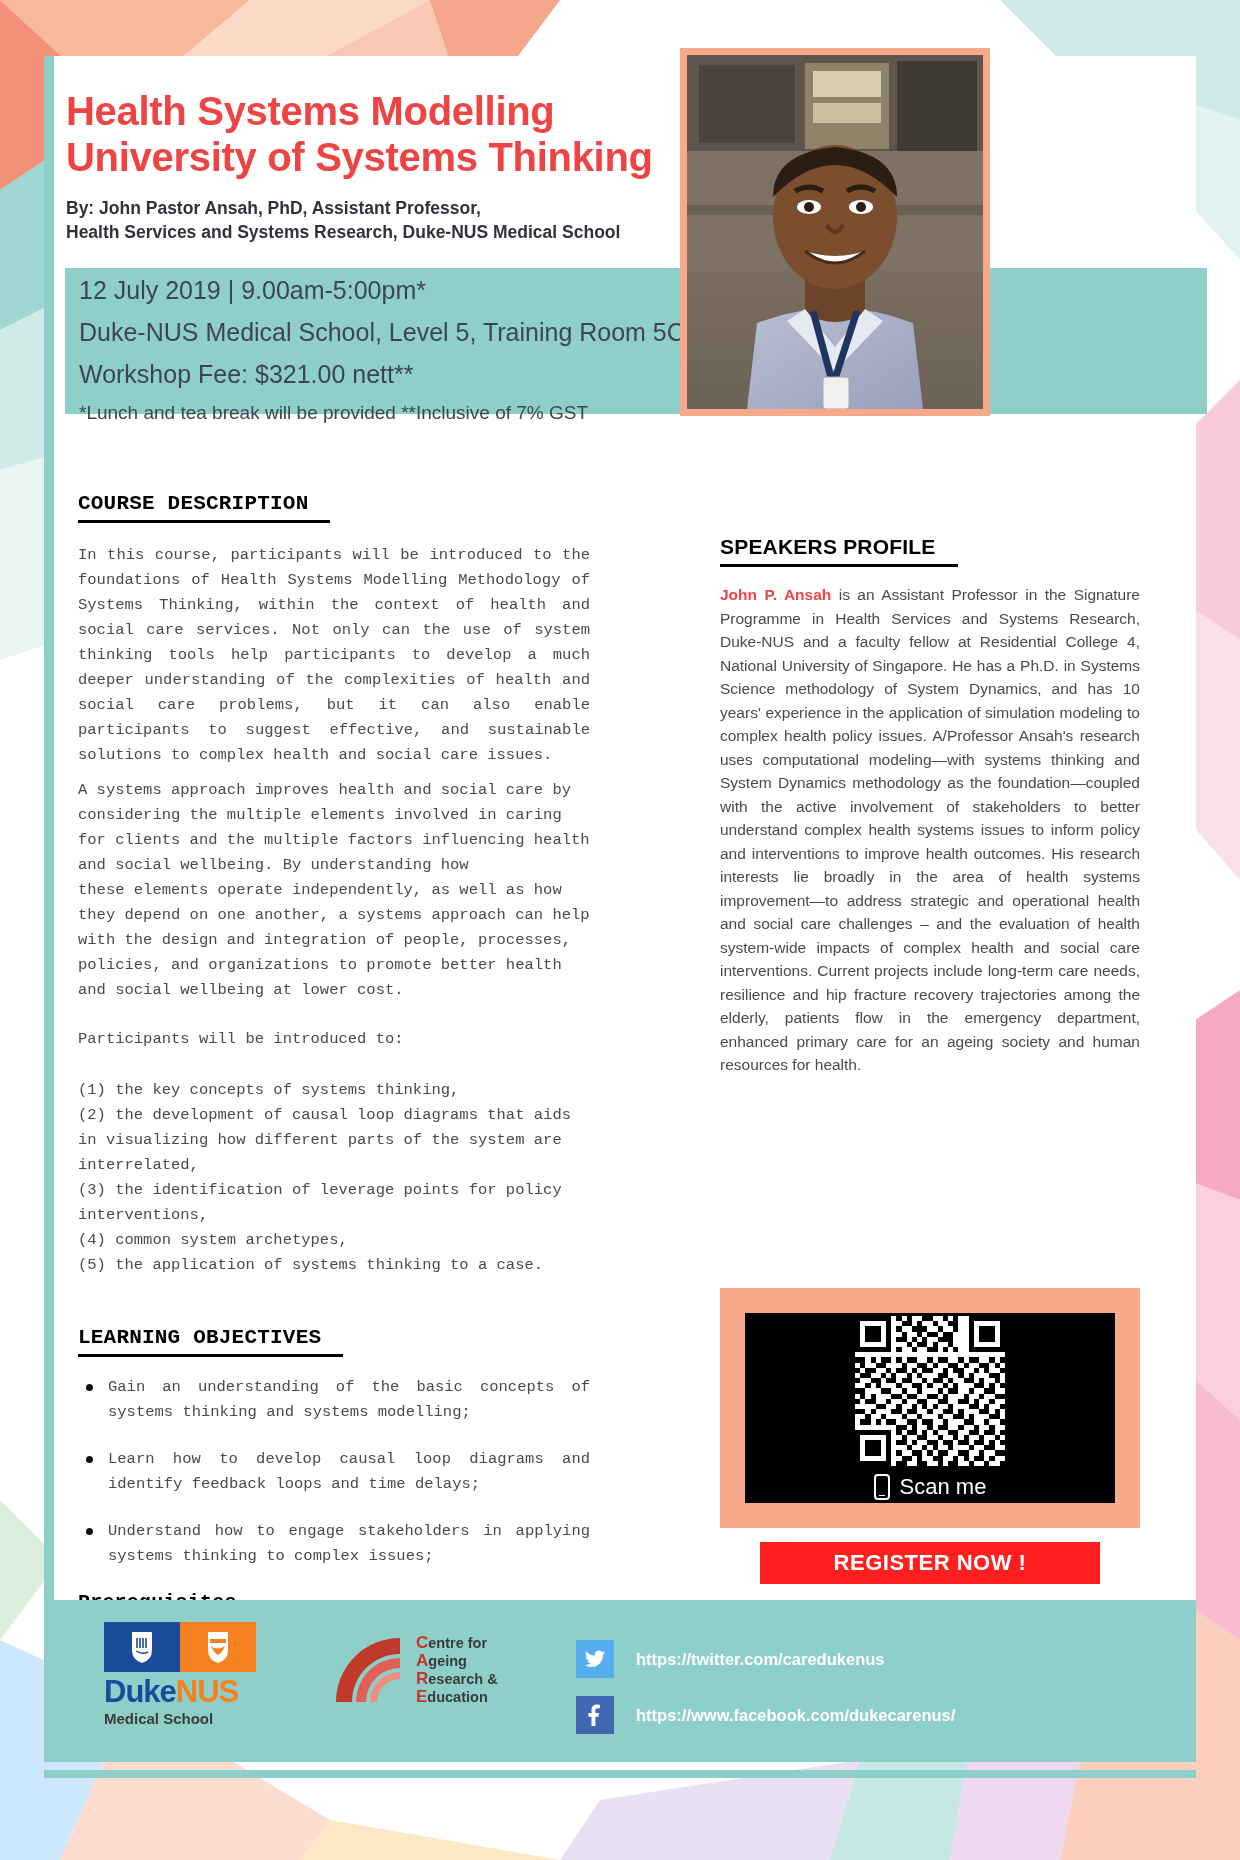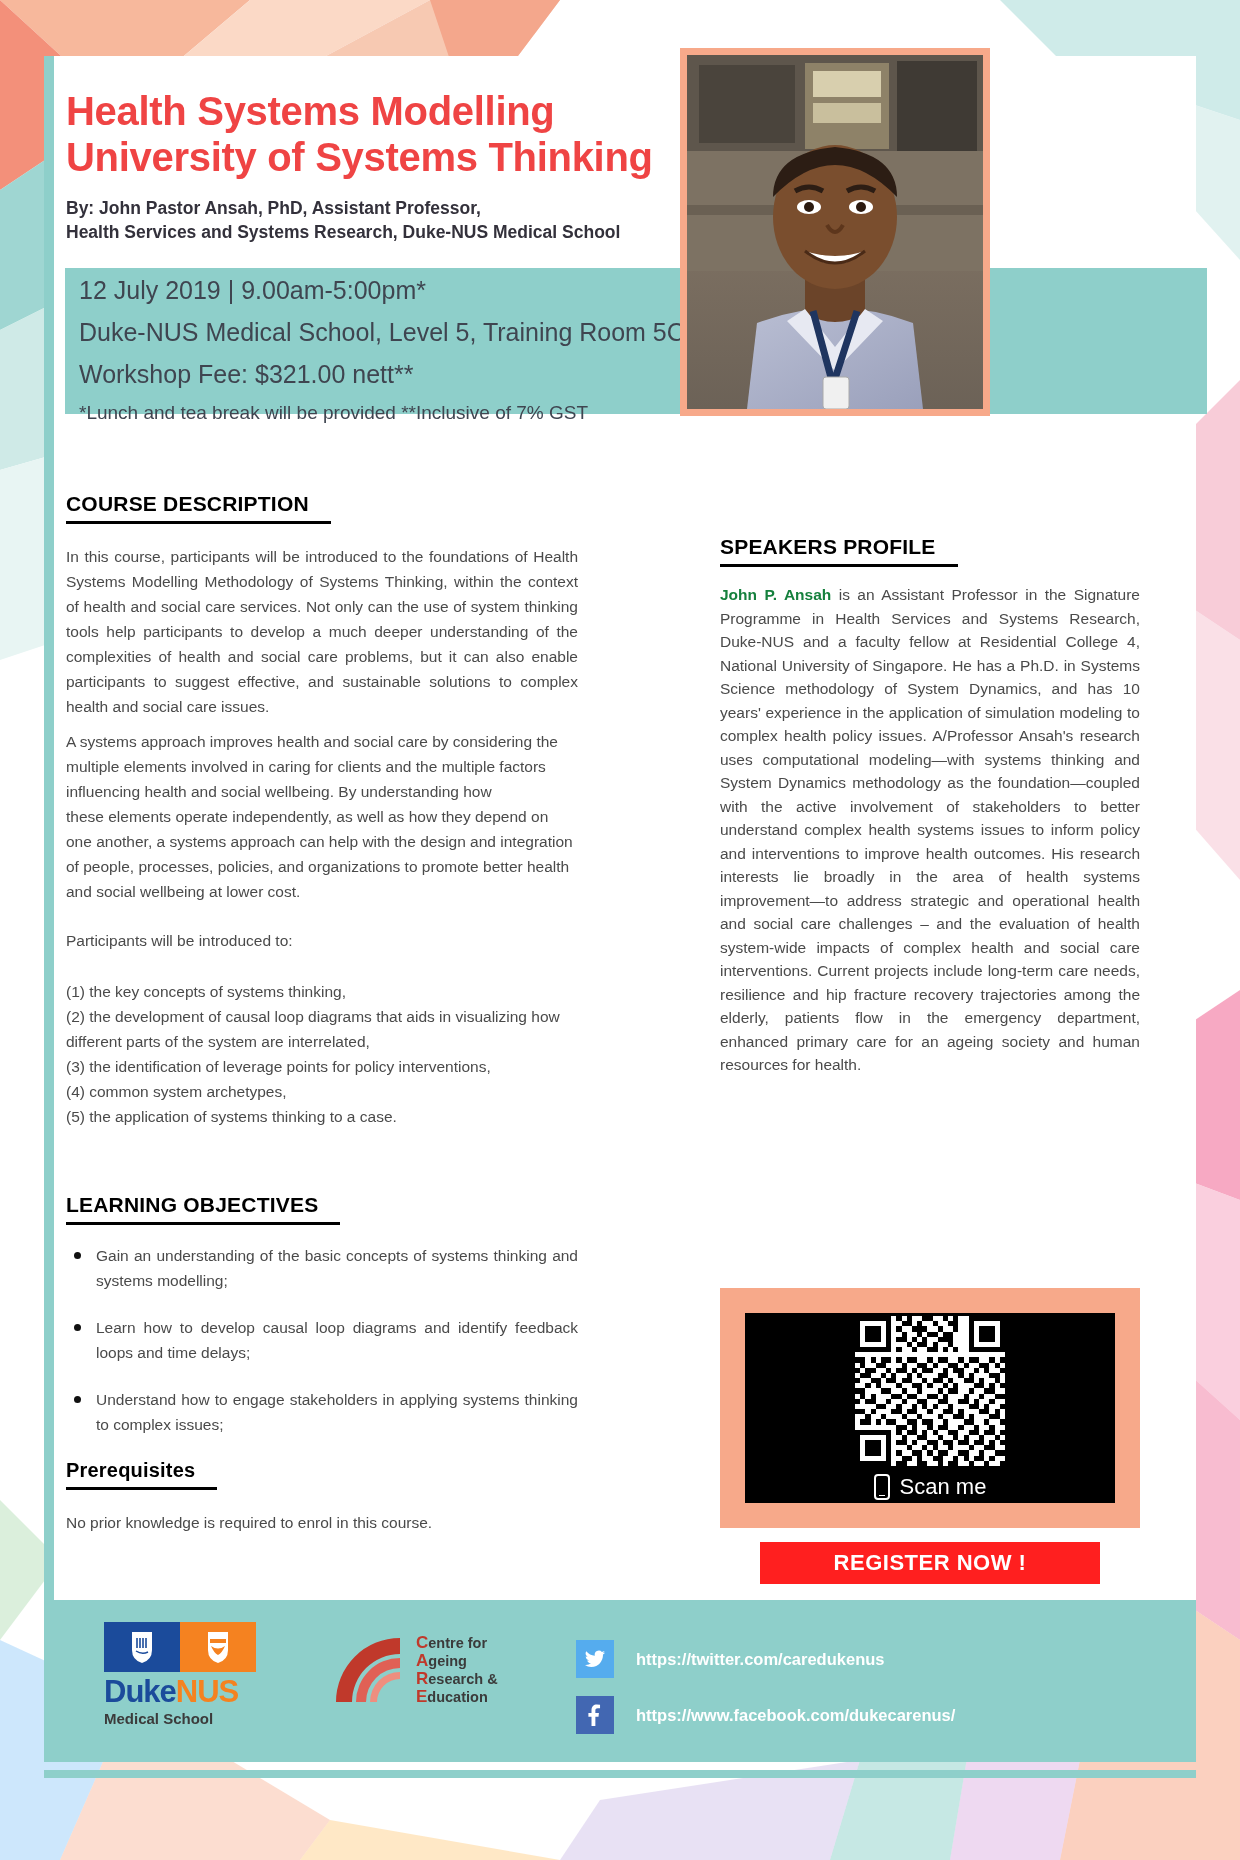--- a/index.html
+++ b/index.html
@@ -56,21 +56,21 @@
   .d4 { top: 134px; font-size: 19px; }
 
   
   .photo-frame {
     position: absolute; left: 680px; top: 48px; width: 310px; height: 368px;
     background: #f7a98a; padding: 7px;
   }
   .photo-inner { width: 100%; height: 100%; overflow: hidden; position: relative; background:#6f7d86; }
 
   
-  .col-left  { position: absolute; left: 66px; top: 492px; width: 512px; }
+  .col-left  { position: absolute; left: 78px; top: 492px; width: 512px; font-family: Liberation Mono, monospace; }
   .col-right { position: absolute; left: 720px; top: 535px; width: 420px; }
 
   .sec-head {
     font-size: 21px; font-weight: 700; color: #000;
     letter-spacing: 0.2px; display: inline-block;
     border-bottom: 3.5px solid #000; padding-bottom: 5px; padding-right: 22px;
   }
   .sec-head.small { font-size: 20px; }
 
   .body-just {
@@ -91,21 +91,21 @@
   ul.objectives li::before {
     content: ""; position: absolute; left: 8px; top: 9px;
     width: 7px; height: 7px; border-radius: 50%; background: #111;
   }
 
   
   .profile-text {
     margin-top: 16px; font-size: 15.5px; line-height: 23.5px;
     color: #4a4a4a; text-align: justify; font-weight: 300;
   }
-  .profile-text b { color: #15803d; font-weight: 700; }
+  .profile-text b { color: #ef4444; font-weight: 700; }
 
   
   .qr-frame {
     position: absolute; left: 720px; top: 1288px; width: 420px; height: 240px;
     background: #f7a98a; padding: 25px;
   }
   .qr-inner {
     width: 100%; height: 100%; background: #000;
     display: flex; flex-direction: column; align-items: center; justify-content: center;
   }
@@ -284,21 +284,21 @@
     <p class="body-left" style="margin-top:24px;">Participants will be introduced to:</p>
 
     <div style="margin-top:26px;">
       <p class="body-left">(1) the key concepts of systems thinking,</p>
       <p class="body-left">(2) the development of causal loop diagrams that aids in visualizing how different parts of the system are interrelated,</p>
       <p class="body-left">(3) the identification of leverage points for policy interventions,</p>
       <p class="body-left">(4) common system archetypes,</p>
       <p class="body-left">(5) the application of systems thinking to a case.</p>
     </div>
 
-    <div style="margin-top:64px;">
+    <div style="margin-top:48px;">
       <div class="sec-head">LEARNING OBJECTIVES</div>
     </div>
 
     <ul class="objectives">
       <li>Gain an understanding of the basic concepts of systems thinking and systems modelling;</li>
       <li>Learn how to develop causal loop diagrams and identify feedback loops and time delays;</li>
       <li>Understand how to engage stakeholders in applying systems thinking to complex issues;</li>
     </ul>
 
     <div style="margin-top:12px;">

